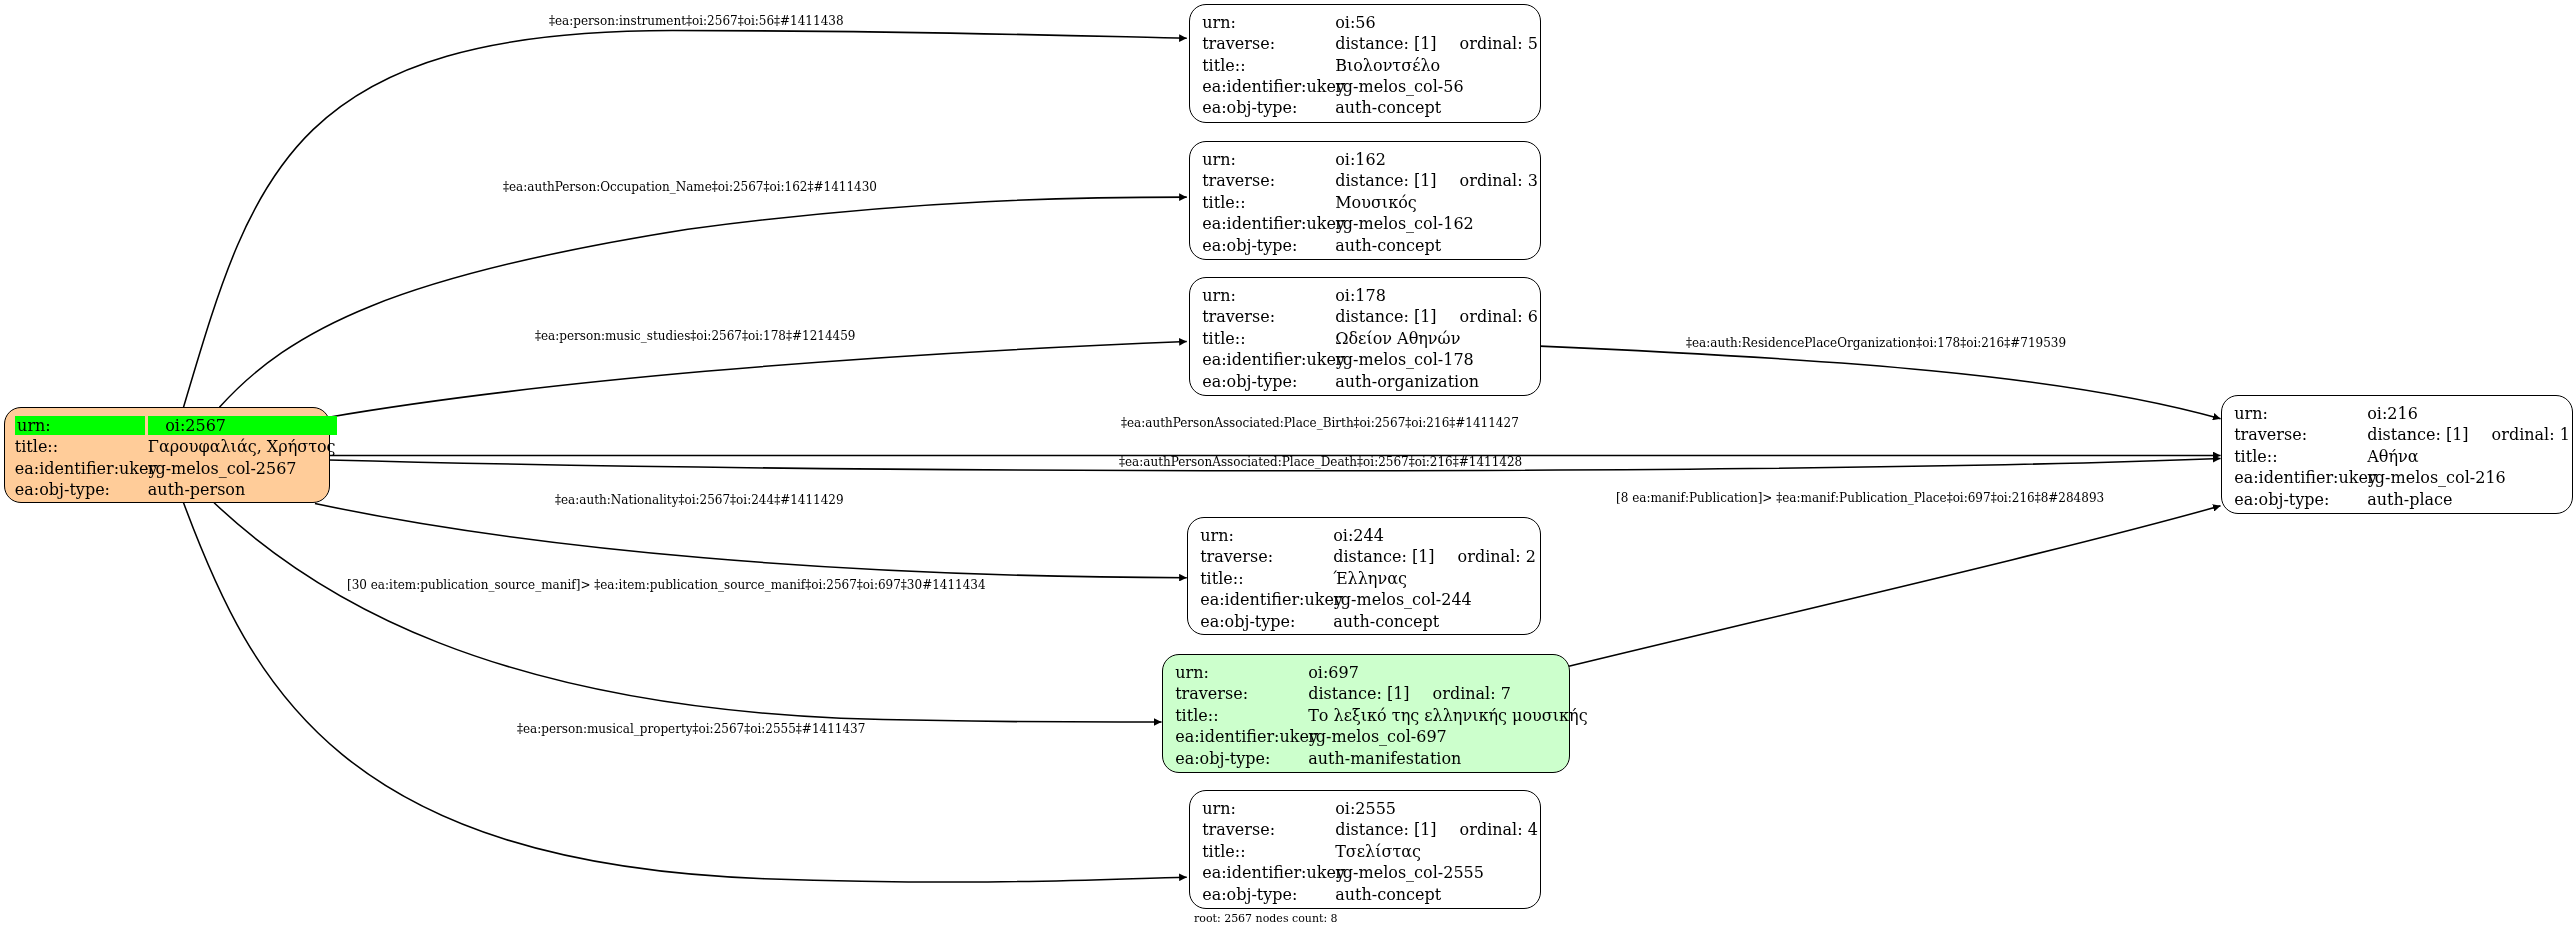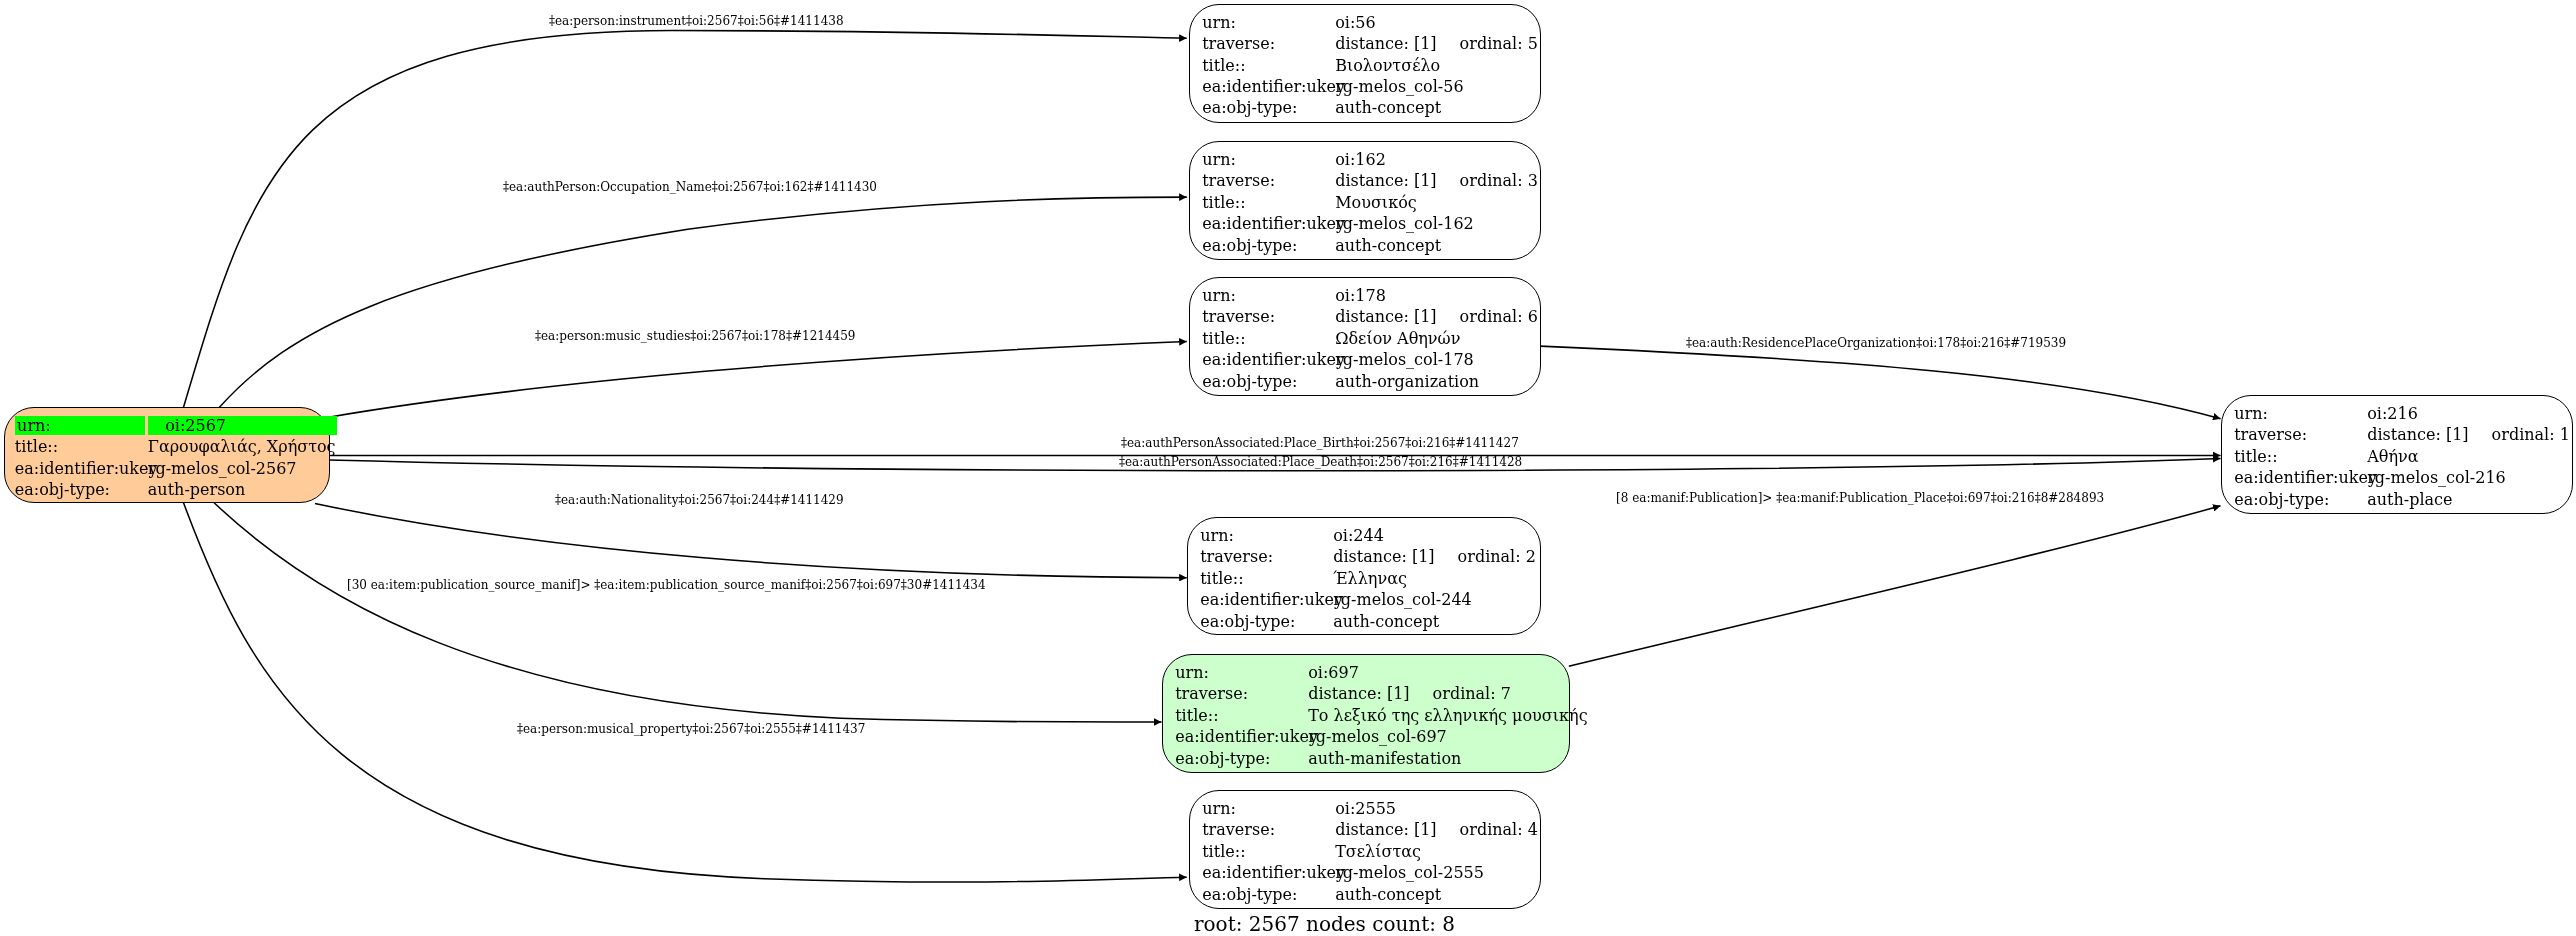--- a/index.html
+++ b/index.html
@@ -1,32 +1,32 @@
 <!DOCTYPE html>
 <html style="font-size:12.2px"><head>
   <meta charset="utf-8">
   <style>
     html, body { margin: 0; padding: 0; background: #ffffff; }
     body { width: 2576px; height: 936px; position: relative; overflow: hidden;
            font-family: "DejaVu Serif", "Liberation Serif", serif; color: #000; }
     #graph { position: absolute; left: 0; top: 0; width: 2576px; height: 936px; }
-    .node { position: absolute; border: 1.5px solid #000; border-radius: 30px; box-sizing: border-box;
+    .node { position: absolute; border: 1.5px solid #000; border-radius: 17px; box-sizing: border-box;
             background: #ffffff; padding: 6.9px 0 0 12.2px; }
     .node.root { background: #ffcc99; padding: 6.9px 7.6px 0 10px; }
     .node.manif { background: #ccffcc; }
     .row { display: flex; height: 21.4px; align-items: center; font-size: 16px; white-space: nowrap; }
     .k { width: 133px; flex: none; }
     .v { flex: none; }
     .root .row.hl .k, .root .row.hl .v { background: #00ff00; }
     .root .row.hl .k { margin-right: 3.1px; padding-left: 2.3px; width: 128px; }
     .root .row.hl .v { padding-left: 17px; width: 172px; }
     .root .row .k { width: 133px; }
     .gap { display: inline-block; width: 23px; }
     .elabel { position: absolute; font-size: 12px; white-space: nowrap; }
-    .footer { position: absolute; font-size: 20px; white-space: nowrap; }
+    .footer { position: absolute; font-size: 11px; white-space: nowrap; }
   </style>
 </head>
 <body>
 
 <svg id="graph" viewBox="0 0 3371 1225" xmlns="http://www.w3.org/2000/svg">
   <defs>
     <marker id="arrow" viewBox="0 0 10 10" refX="10" refY="5" markerWidth="10" markerHeight="10" markerUnits="userSpaceOnUse" orient="auto">
       <path d="M0,0 L10,5 L0,10 z" fill="#000"></path>
     </marker>
   </defs>
@@ -235,21 +235,21 @@
   <div class="row">
       <span class="k">ea:obj-type:</span>
       <span class="v">auth-place</span>
     </div>
 </div>
 
 <div class="elabel" style="left:549px; top:13.8px;">‡ea:person:instrument‡oi:2567‡oi:56‡#1411438</div>
 <div class="elabel" style="left:503px; top:180px;">‡ea:authPerson:Occupation_Name‡oi:2567‡oi:162‡#1411430</div>
 <div class="elabel" style="left:535px; top:329px;">‡ea:person:music_studies‡oi:2567‡oi:178‡#1214459</div>
 <div class="elabel" style="left:1686px; top:336px;">‡ea:auth:ResidencePlaceOrganization‡oi:178‡oi:216‡#719539</div>
-<div class="elabel" style="left:1121px; top:436px;">‡ea:authPersonAssociated:Place_Birth‡oi:2567‡oi:216‡#1411427</div>
+<div class="elabel" style="left:1121px; top:416px;">‡ea:authPersonAssociated:Place_Birth‡oi:2567‡oi:216‡#1411427</div>
 <div class="elabel" style="left:1119px; top:455px;">‡ea:authPersonAssociated:Place_Death‡oi:2567‡oi:216‡#1411428</div>
 <div class="elabel" style="left:1616px; top:491px;">[8 ea:manif:Publication]&gt; ‡ea:manif:Publication_Place‡oi:697‡oi:216‡8#284893</div>
 <div class="elabel" style="left:555px; top:493px;">‡ea:auth:Nationality‡oi:2567‡oi:244‡#1411429</div>
 <div class="elabel" style="left:347px; top:578px;">[30 ea:item:publication_source_manif]&gt; ‡ea:item:publication_source_manif‡oi:2567‡oi:697‡30#1411434</div>
 <div class="elabel" style="left:517px; top:722px;">‡ea:person:musical_property‡oi:2567‡oi:2555‡#1411437</div>
 
 <div class="footer" style="left:1194px; top:912px;">root: 2567 nodes count: 8</div>
 
 
 </body></html>

